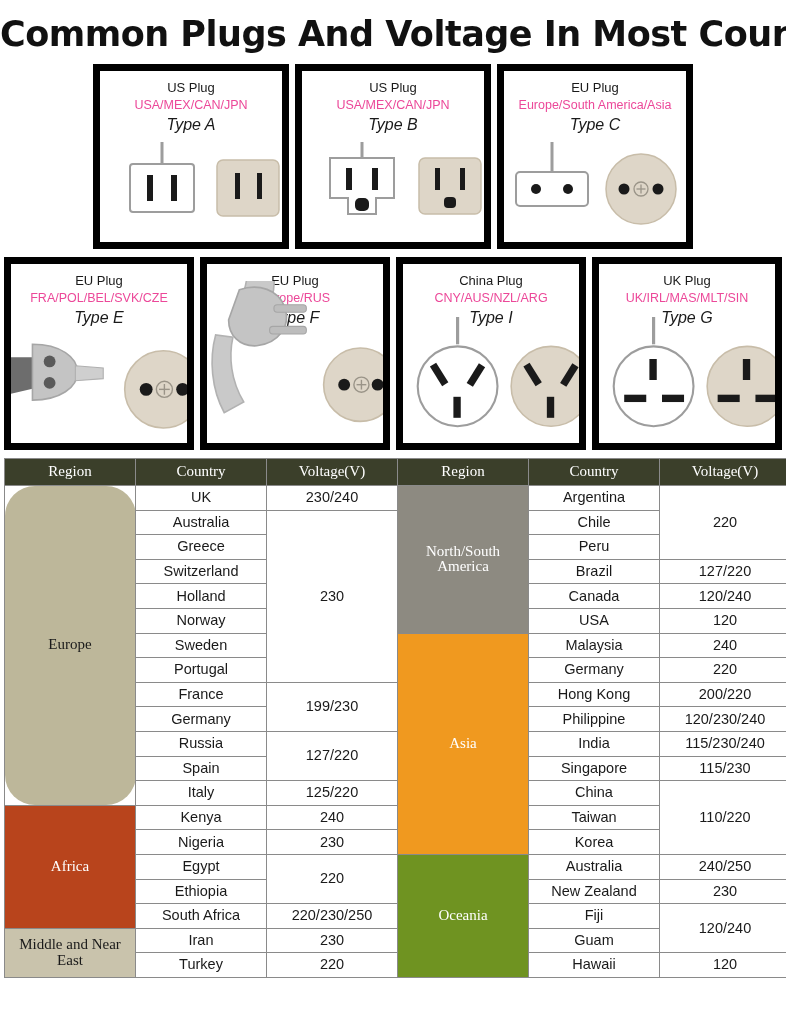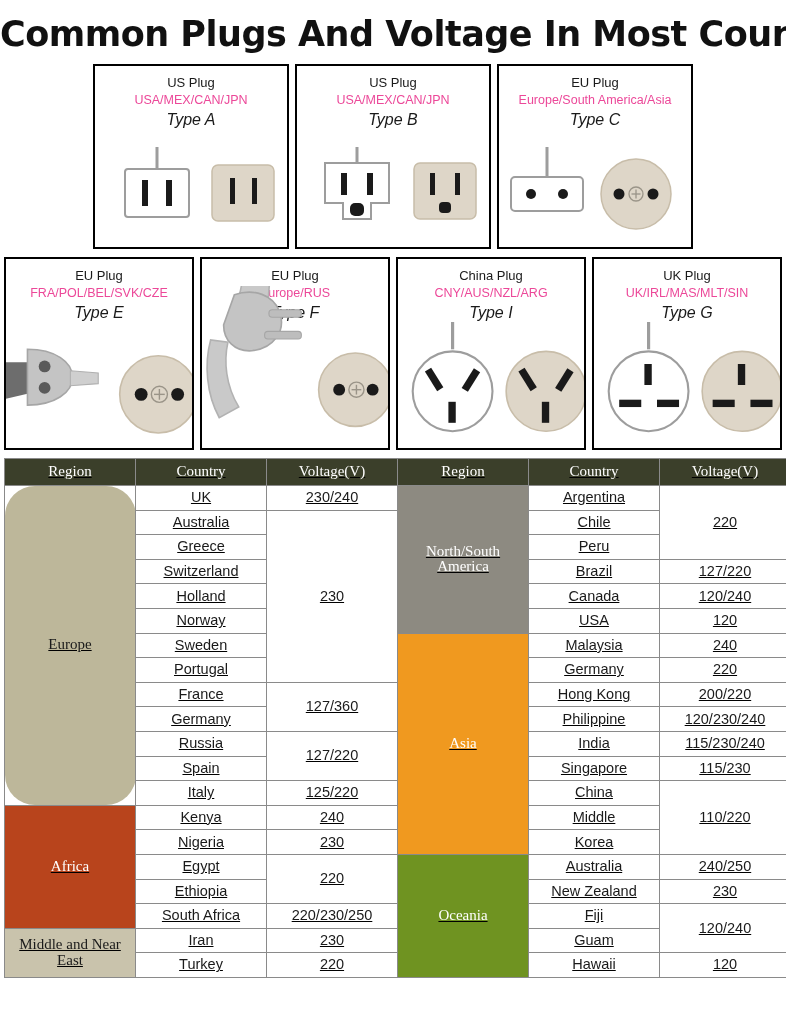--- a/index.html
+++ b/index.html
@@ -28,41 +28,41 @@
   .plug-row {
     display: flex;
     justify-content: center;
     gap: 6px;
     padding: 0 4px;
   }
   .plug-row.row1 { margin-top: 4px; }
   .plug-row.row2 { margin-top: 8px; }
 
   .plug-card {
-    border: 2px solid #000000;
+    border: 7px solid #000000;
     background: #ffffff;
     position: relative;
     overflow: hidden;
   }
   .row1 .plug-card { width: 196px; height: 185px; }
   .row2 .plug-card { width: 191px; height: 193px; }
 
   .card-text {
     text-align: center;
     padding-top: 9px;
     line-height: 1.28;
   }
   .card-title { font-size: 13px; color: #1a1a1a; }
   .card-sub   { font-size: 12.5px; color: #ec4899; }
   .card-type  { font-size: 16px; color: #1a1a1a; margin-top: 2px; font-style: italic; }
 
   .art { position: absolute; left: 0; right: 0; bottom: 0; height: 100px; }
 
   
-  .table-wrap { padding: 8px 12px 0 4px; text-decoration: underline; }
+  .table-wrap { padding: 8px 12px 0 4px; }
   table.volt {
     border-collapse: collapse;
     width: 778px;
     table-layout: fixed;
     font-size: 14.5px;
     color: #1a1a1a;
   }
   table.volt col.c-region  { width: 131px; }
   table.volt col.c-country { width: 131px; }
   table.volt col.c-volt    { width: 131px; }
@@ -304,21 +304,21 @@
           <td class="cell">Malaysia</td>
           <td class="vcell" rowspan="1">240</td>
         </tr>
         <tr>
           <td class="cell">Portugal</td>
           <td class="cell">Germany</td>
           <td class="vcell" rowspan="1">220</td>
         </tr>
         <tr>
           <td class="cell">France</td>
-          <td class="vcell" rowspan="2">127/360</td>
+          <td class="vcell" rowspan="2">199/230</td>
           <td class="cell">Hong Kong</td>
           <td class="vcell" rowspan="1">200/220</td>
         </tr>
         <tr>
           <td class="cell">Germany</td>
           <td class="cell">Philippine</td>
           <td class="vcell" rowspan="1">120/230/240</td>
         </tr>
         <tr>
           <td class="cell">Russia</td>
@@ -334,21 +334,21 @@
         <tr>
           <td class="cell">Italy</td>
           <td class="vcell" rowspan="1">125/220</td>
           <td class="cell">China</td>
           <td class="vcell" rowspan="3">110/220</td>
         </tr>
         <tr>
           <td class="region reg-africa" rowspan="5" style="white-space: normal;">Africa</td>
           <td class="cell">Kenya</td>
           <td class="vcell" rowspan="1">240</td>
-          <td class="cell">Middle</td>
+          <td class="cell">Taiwan</td>
         </tr>
         <tr>
           <td class="cell">Nigeria</td>
           <td class="vcell" rowspan="1">230</td>
           <td class="cell">Korea</td>
         </tr>
         <tr>
           <td class="cell">Egypt</td>
           <td class="vcell" rowspan="2">220</td>
           <td class="region reg-oceania" rowspan="5" style="white-space: normal;">Oceania</td>

